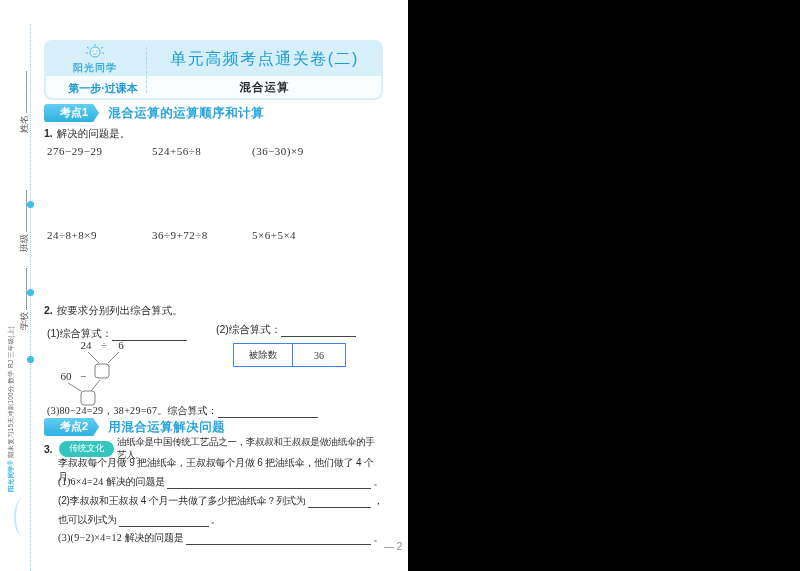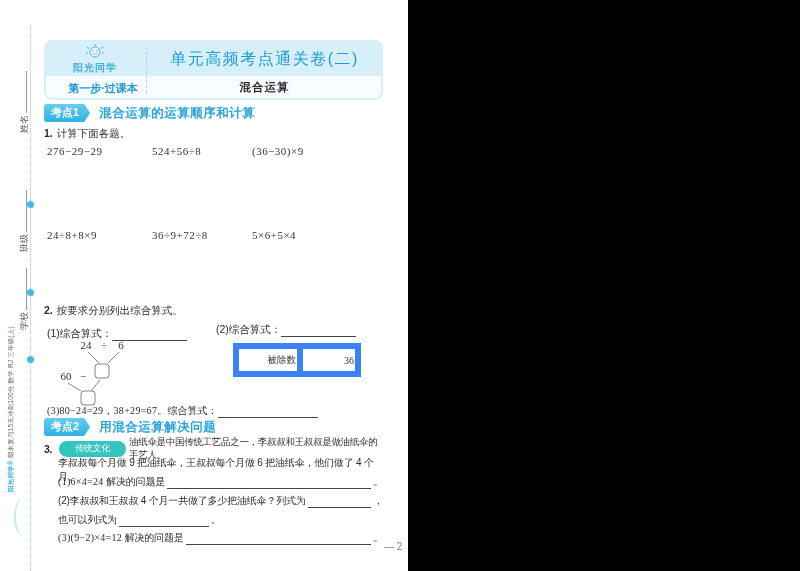--- a/index.html
+++ b/index.html
@@ -27,40 +27,40 @@
   .hdr-divider { position:absolute; left:102px; top:7px; bottom:7px; width:0; border-left:1px dashed #9fd9ef; }
   .logo { position:absolute; left:0; top:3px; width:102px; text-align:center; }
   .logo-text { color:#3fb0de; font-weight:bold; font-size:10px; letter-spacing:1px; margin-top:-2px; }
   .step { position:absolute; left:8px; bottom:4px; width:102px; text-align:center; color:#1e97d4; font-weight:bold; font-size:11px; }
   .title { position:absolute; left:102px; right:0; top:9px; text-align:center; font-size:16px; font-weight:normal; color:#1e9cd8; letter-spacing:1.5px; }
   .subtitle { position:absolute; left:102px; right:0; bottom:5px; text-align:center; font-size:11.5px; font-weight:bold; color:#2b2b2b; letter-spacing:1px; }
 
   
   .kd-row { position:absolute; left:44px; display:flex; align-items:center; gap:9px; }
   .kd-badge { background:linear-gradient(180deg,#63cdf0,#2fb1e2); color:#fff; font-weight:bold; font-size:11px;
-              padding:1px 11px 2px 7px; border-radius:3px;
+              padding:1px 11px 2px 16px; border-radius:3px;
               clip-path:polygon(0 0, calc(100% - 6px) 0, 100% 50%, calc(100% - 6px) 100%, 0 100%); }
   .kd-heading { color:#29a5dc; font-weight:bold; font-size:12.5px; letter-spacing:0.5px; }
 
   .qline { position:absolute; font-size:10.5px; }
   .qnum { font-weight:bold; margin-right:4px; }
   .expr { position:absolute; font-family:"Liberation Serif", serif; font-size:11px; color:#333; letter-spacing:0.5px; }
   .math { font-family:"Liberation Serif", serif; letter-spacing:0.3px; }
   .blank { display:inline-block; border-bottom:1px solid #444; height:11px; vertical-align:bottom; }
   .w75 { width:75px; } .w100 { width:100px; }
 
   
   .diagram { position:absolute; left:52px; top:338px; }
   .div-table { position:absolute; left:233px; top:343px; border-collapse:collapse; font-size:10px; color:#333; }
-  .div-table td { border:6px solid #3b82f6; text-align:right;margin-top:29px; }
+  .div-table td { border:1px solid #3b82f6; text-align:center;margin-top:29px; }
   .div-table td.lab { width:56px; height:20px; font-size:9.5px; }
   .div-table td.val { width:50px; font-family:"Liberation Serif", serif; }
 
   
-  .tag-badge { background:#35c5bf; color:#fff; font-size:9px; padding:1px 16px 2px; border-radius:8px; margin:0 3px; white-space:nowrap; }
+  .tag-badge { background:#35c5bf; color:#fff; font-size:9px; padding:1px 10px 2px; border-radius:8px; margin:0 3px; white-space:nowrap; }
   .q3line { position:absolute; left:58px; width:325px; font-size:10px; display:flex; align-items:flex-end; letter-spacing:-0.2px; }
   .q3line .blank { flex:1; margin:0 2px; height:10px; }
   .q3line .nowrap { white-space:nowrap; }
   .q3first { left:44px; width:339px; font-size:9.5px; letter-spacing:-0.3px; align-items:center; }
   .pagenum { position:absolute; left:384px; top:541px; font-size:10px; color:#888; white-space:nowrap; }
 </style>
 </head>
 <body>
 
 <div class="black-panel"></div>
@@ -100,21 +100,21 @@
   <div class="title">单元高频考点通关卷(二)</div>
   <div class="subtitle">混合运算</div>
 </div>
 
 <div class="kd-row" style="top:104px;">
   <span class="kd-badge">考点1</span>
   <span class="kd-heading">混合运算的运算顺序和计算</span>
 </div>
 
 <div class="qline" style="left:44px; top:127px;">
-  <span class="qnum">1.</span><span>计算下面各题。</span>
+  <span class="qnum">1.</span><span>解决的问题是。</span>
 </div>
 
 <span class="expr" style="left:47px; top:145px;">276−29−29</span>
 <span class="expr" style="left:152px; top:145px;">524+56÷8</span>
 <span class="expr" style="left:252px; top:145px;">(36−30)×9</span>
 <span class="expr" style="left:47px; top:229px;">24÷8+8×9</span>
 <span class="expr" style="left:152px; top:229px;">36÷9+72÷8</span>
 <span class="expr" style="left:252px; top:229px;">5×6+5×4</span>
 
 <div class="qline" style="left:44px; top:304px;">

